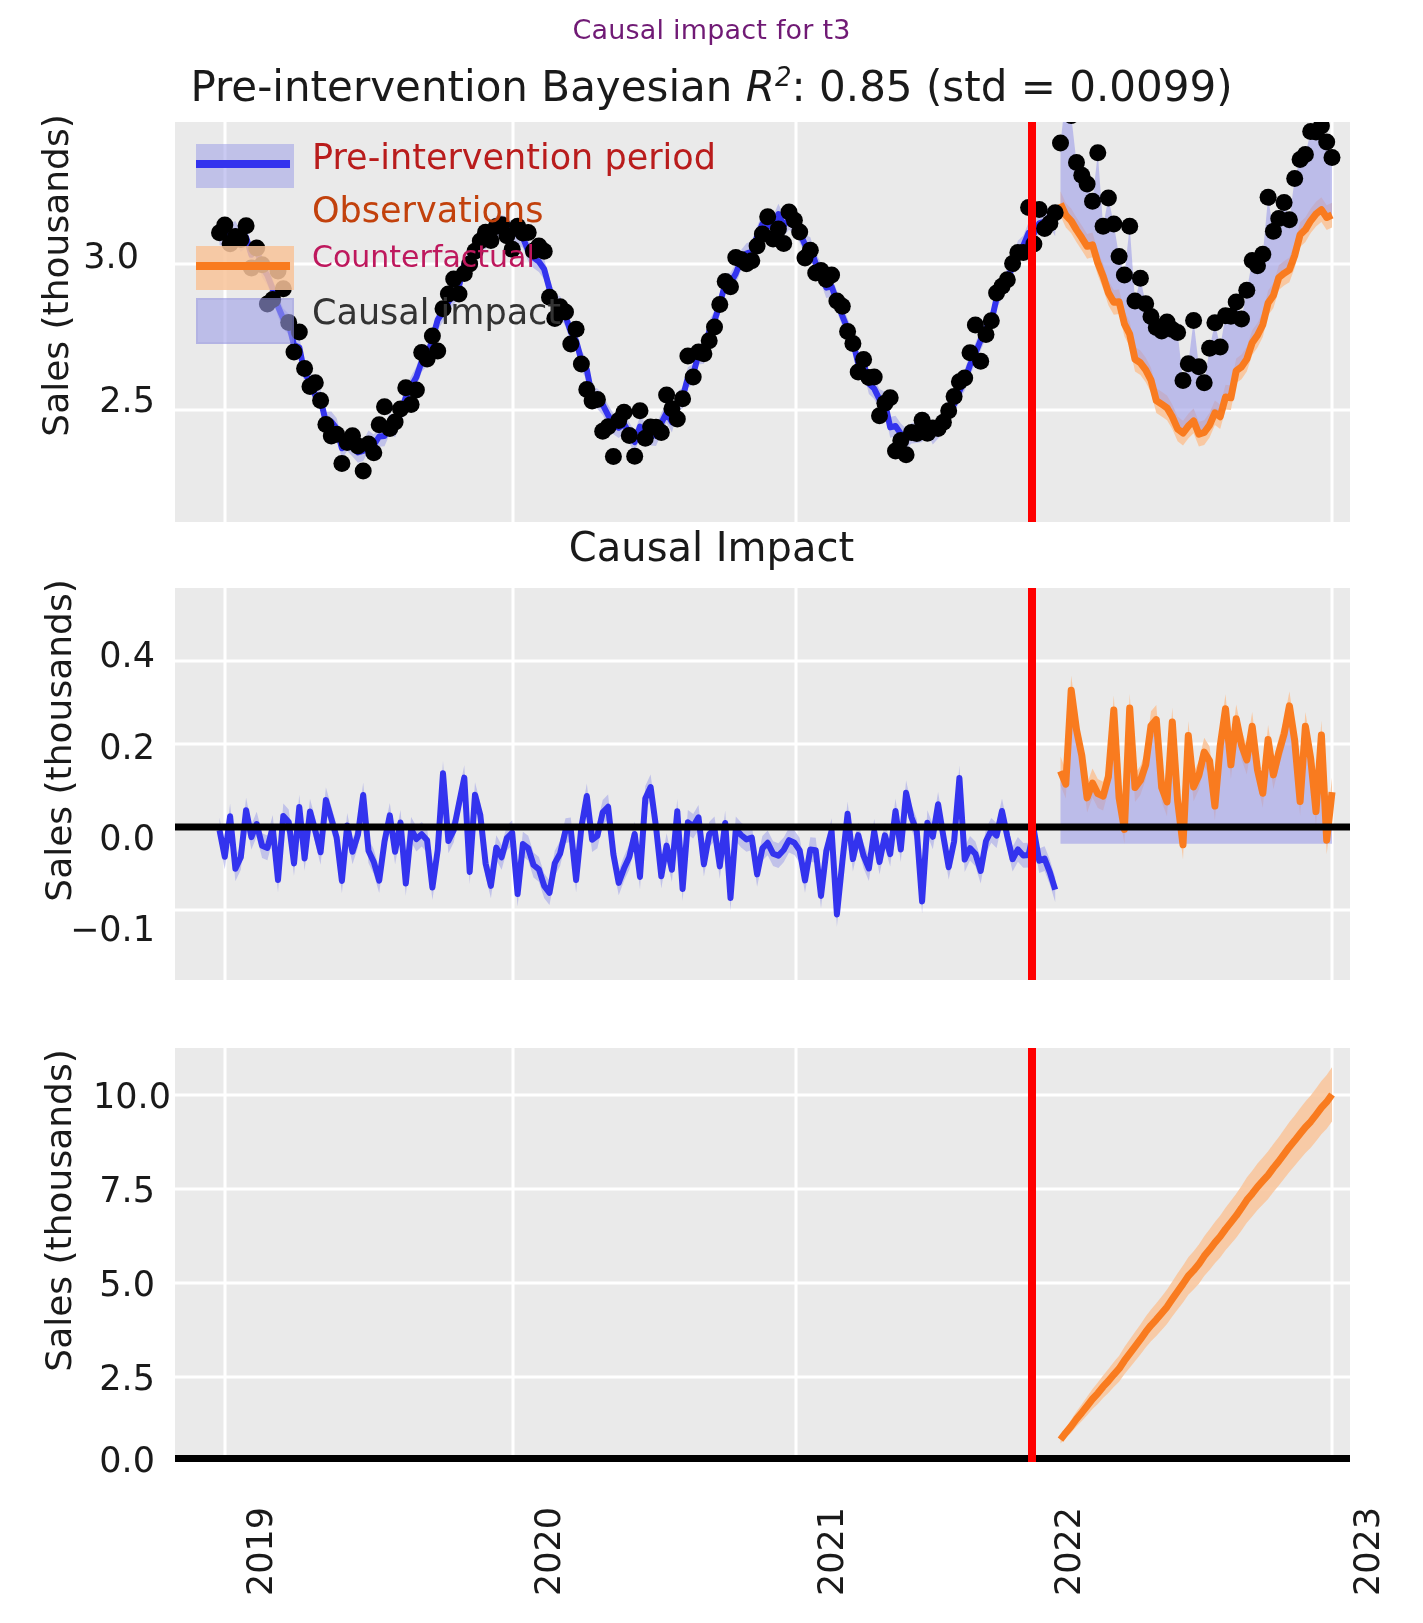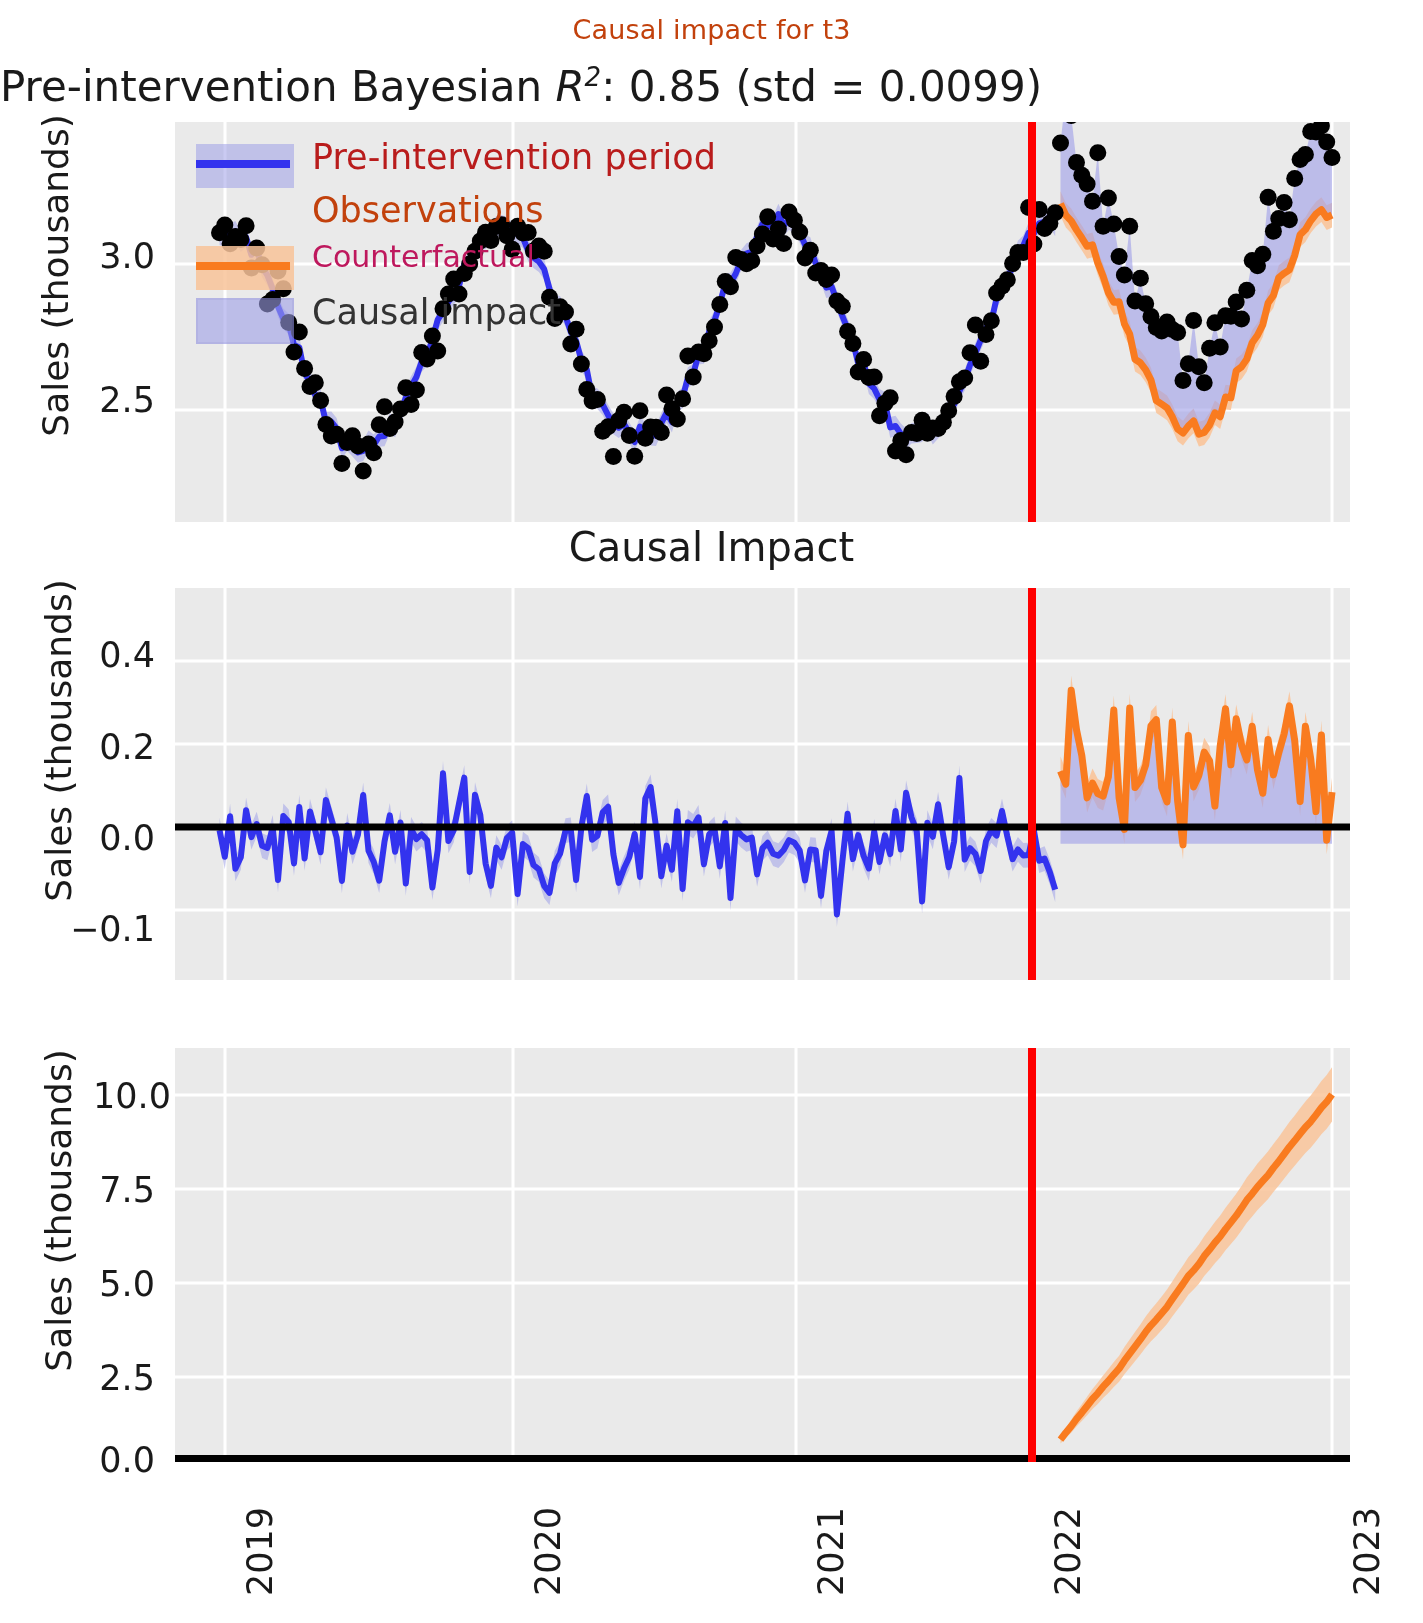--- a/index.html
+++ b/index.html
@@ -1,24 +1,24 @@
 <!DOCTYPE html>
 <html><head>
 <meta charset="utf-8">
 <style>
   html,body{margin:0;padding:0;background:#ffffff;}
   body{width:1423px;height:1623px;font-family:"DejaVu Sans",sans-serif;color:#262626;overflow:hidden;}
   #root{position:relative;width:1423px;height:1623px;}
 
   .suptitle{
     position:absolute;left:0;top:14px;width:1423px;text-align:center;
-    font-size:27px;color:#c2410c;letter-spacing:.2px;
+    font-size:27px;color:#701a75;letter-spacing:.2px;
   }
   .maintitle{
-    position:absolute;left:0;top:62px;width:1423px;text-align:left;
+    position:absolute;left:0;top:62px;width:1423px;text-align:center;
     font-size:42px;color:#1a1a1a;white-space:nowrap;
   }
   .maintitle .ital{font-style:italic;}
   .maintitle sup{font-size:0.62em;vertical-align:super;font-style:italic;}
 
   .subtitle{
     position:absolute;width:1423px;text-align:center;left:0;
     font-size:40px;color:#1a1a1a;
   }
   #sub-mid{top:524px;}
@@ -57,21 +57,21 @@
   <div class="suptitle">Causal impact for t3</div>
 
   <div class="maintitle"><span>Pre-intervention Bayesian </span><span class="ital">R</span><sup>2</sup><span>: 0.85 (std = 0.0099)</span></div>
 
   <div class="subtitle" id="sub-mid">Causal Impact</div>
 
   <div class="ylab" id="ylab-top">Sales (thousands)</div>
   <div class="ylab" id="ylab-mid">Sales (thousands)</div>
   <div class="ylab" id="ylab-bot">Sales (thousands)</div>
 
-  <div class="ytick" style="left:25px;top:236px;">3.0</div>
+  <div class="ytick" style="left:9px;top:236px;">3.0</div>
   <div class="ytick" style="left:25px;top:380px;">2.5</div>
 
   <div class="ytick" style="left:25px;top:635px;">0.4</div>
   <div class="ytick" style="left:25px;top:727px;">0.2</div>
   <div class="ytick" style="left:25px;top:818px;">0.0</div>
   <div class="ytick" style="left:8px;top:909px;width:147px;">−0.1</div>
 
   <div class="ytick" style="left:21px;top:1076px;width:150px;">10.0</div>
   <div class="ytick" style="left:5px;top:1170px;width:150px;">7.5</div>
   <div class="ytick" style="left:5px;top:1264px;width:150px;">5.0</div>

